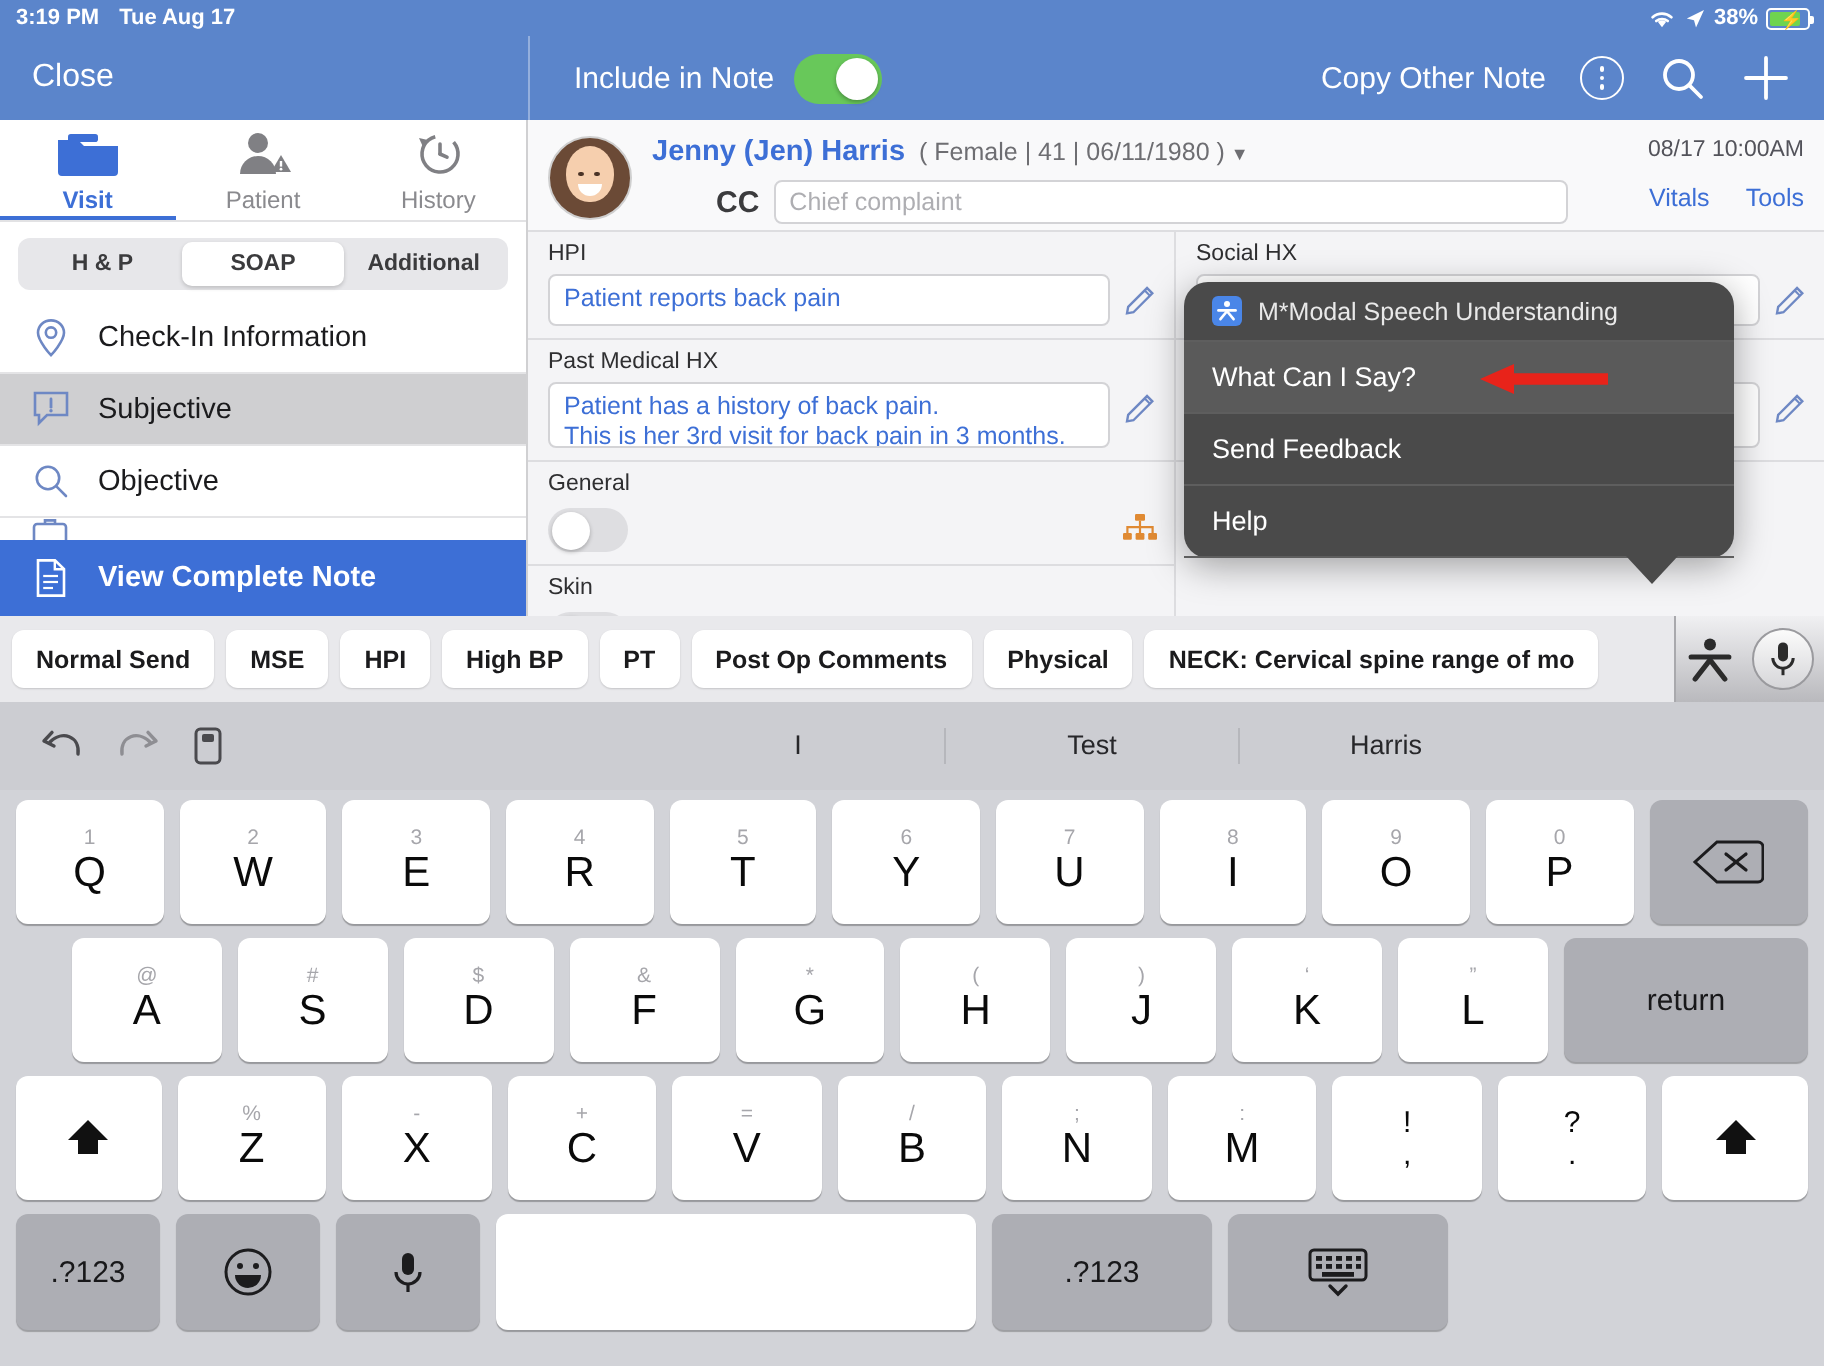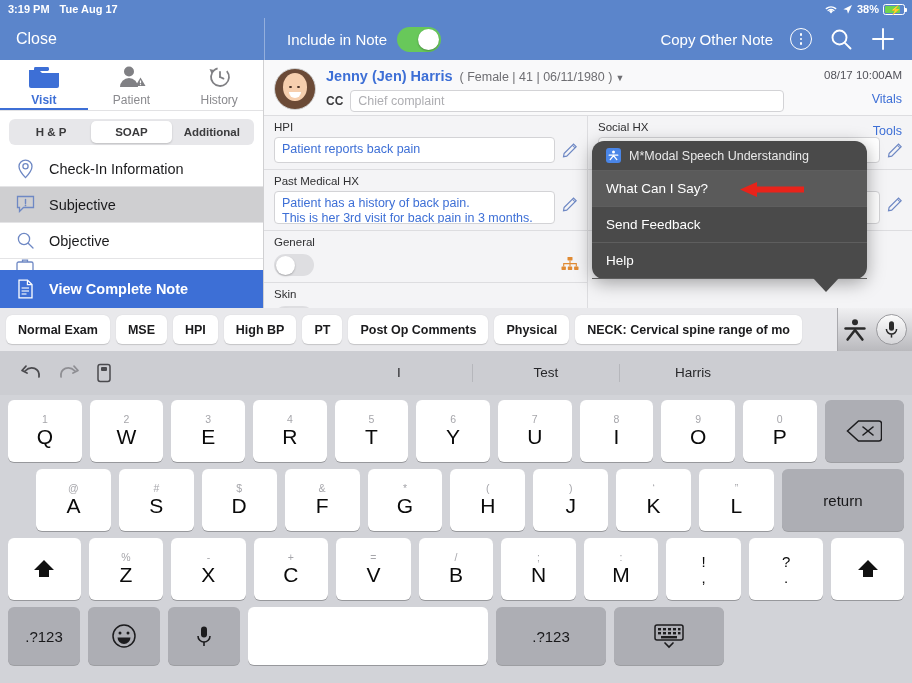--- a/index.html
+++ b/index.html
@@ -130,29 +130,29 @@
   .avatar .eyeL, .avatar .eyeR {
     position: absolute; top: 42%; width: 3px; height: 2.5px; border-radius: 50%; background: #4a3326;
   }
   .avatar .eyeL { left: 36%; } .avatar .eyeR { left: 56%; }
   .pt-info { flex: 1; padding-left: 10px; }
   .pt-line1 { display: flex; align-items: baseline; gap: 7px; padding-top: 3px; }
   .pt-name { font-size: 14.5px; font-weight: bold; color: #3d6fd6; }
   .pt-demo { font-size: 12.5px; color: #6e6e72; }
   .caret-dn { font-size: 9px; color: #6e6e72; margin-left: -4px; }
   .cc-row { display: flex; align-items: center; gap: 7px; margin-top: 6px; }
-  .cc-label { font-size: 12px; font-weight: bold; color: #3b3b3d; }
+  .cc-label { font-size: 15px; font-weight: bold; color: #3b3b3d; margin-left: 32px; }
   .cc-input {
     flex: 1; height: 22px; background: #ffffff; border: 1px solid #d3d3d6;
     border-radius: 4px; display: flex; align-items: center; padding: 0 7px;
     font-size: 12.5px; color: #aeaeb2;
   }
   .pt-right { width: 118px; text-align: right; padding-top: 4px; }
   .pt-date { font-size: 11.5px; color: #53535a; }
-  .pt-links { margin-top: 11px; display: flex; gap: 18px; justify-content: flex-end; flex-direction: column; }
+  .pt-links { margin-top: 11px; display: flex; gap: 18px; justify-content: flex-end; }
   .pt-links span { font-size: 12.5px; color: #3d6fd6; }
 
   .two-col { display: flex; height: 192px; }
   .col { width: 50%; }
   .col.left { border-right: 1px solid #dddde0; }
   .fld { border-bottom: 1px solid #dddde0; padding: 5px 8px 6px 10px; position: relative; }
   .fld-label { font-size: 11.5px; color: #2f2f31; margin-bottom: 4px; }
   .fld-row { display: flex; align-items: flex-start; gap: 7px; }
   .fld-box {
     flex: 1; min-height: 26px; background: #fff; border: 1px solid #d3d3d6;
@@ -556,21 +556,21 @@
     <div class="popup-item">
       <span>Send Feedback</span>
     </div>
     <div class="popup-item">
       <span>Help</span>
     </div>
     <div class="popup-tail"></div>
   </div>
 
   <div class="macrobar">
-    <div class="macro">Normal Exam</div>
+    <div class="macro">Normal Send</div>
     <div class="macro">MSE</div>
     <div class="macro">HPI</div>
     <div class="macro">High BP</div>
     <div class="macro">PT</div>
     <div class="macro">Post Op Comments</div>
     <div class="macro">Physical</div>
     <div class="macro">NECK: Cervical spine range of mo</div>
   </div>
 
   <div class="mm-panel">

